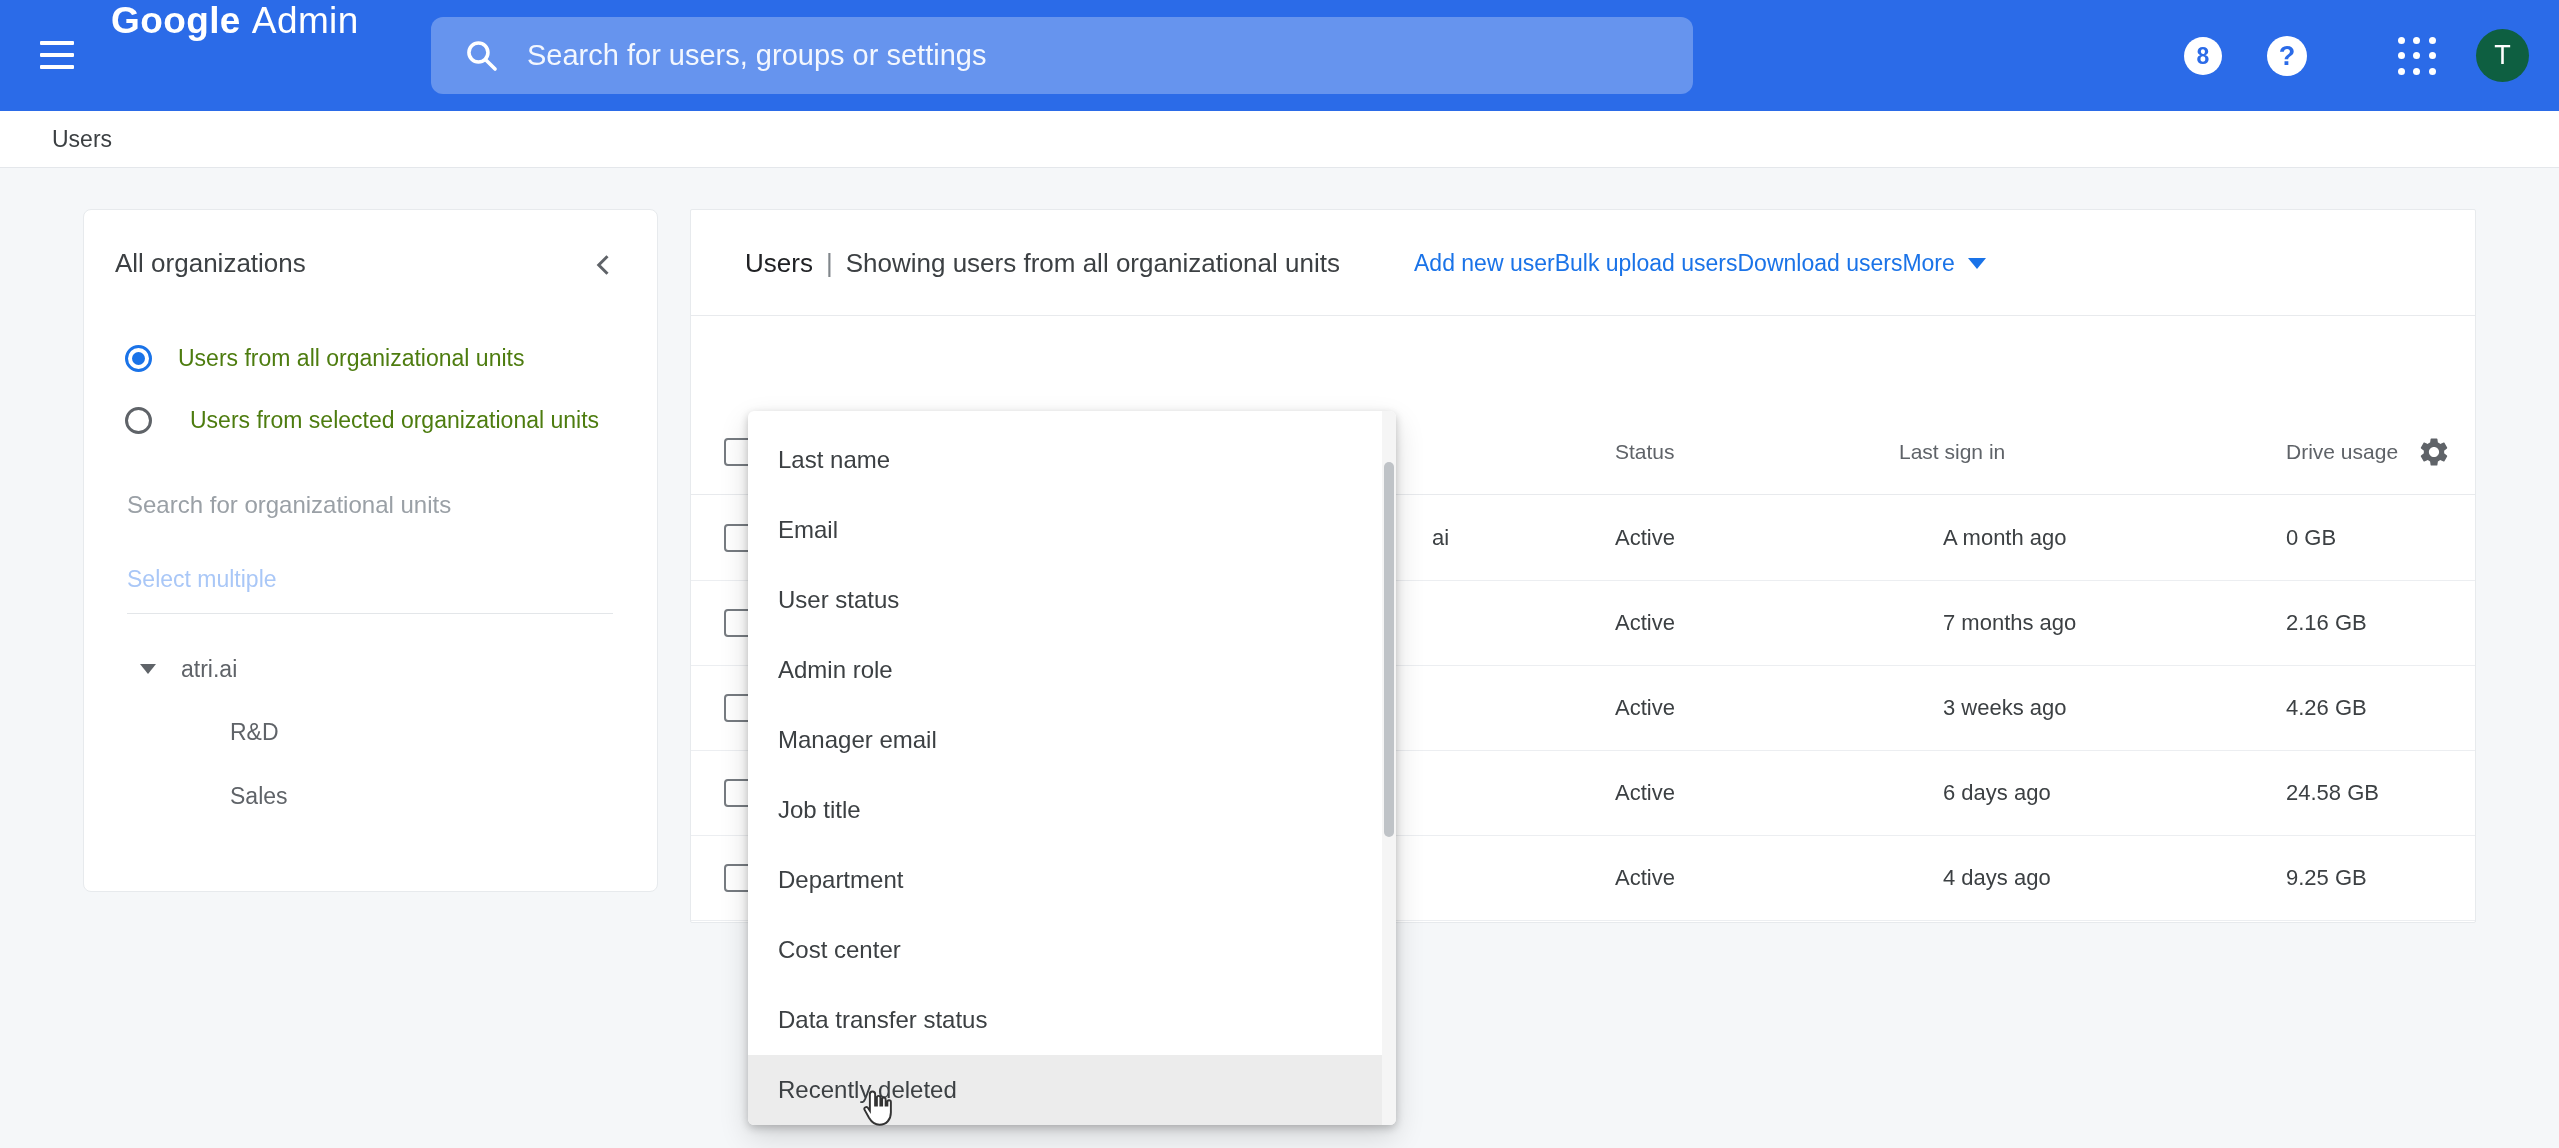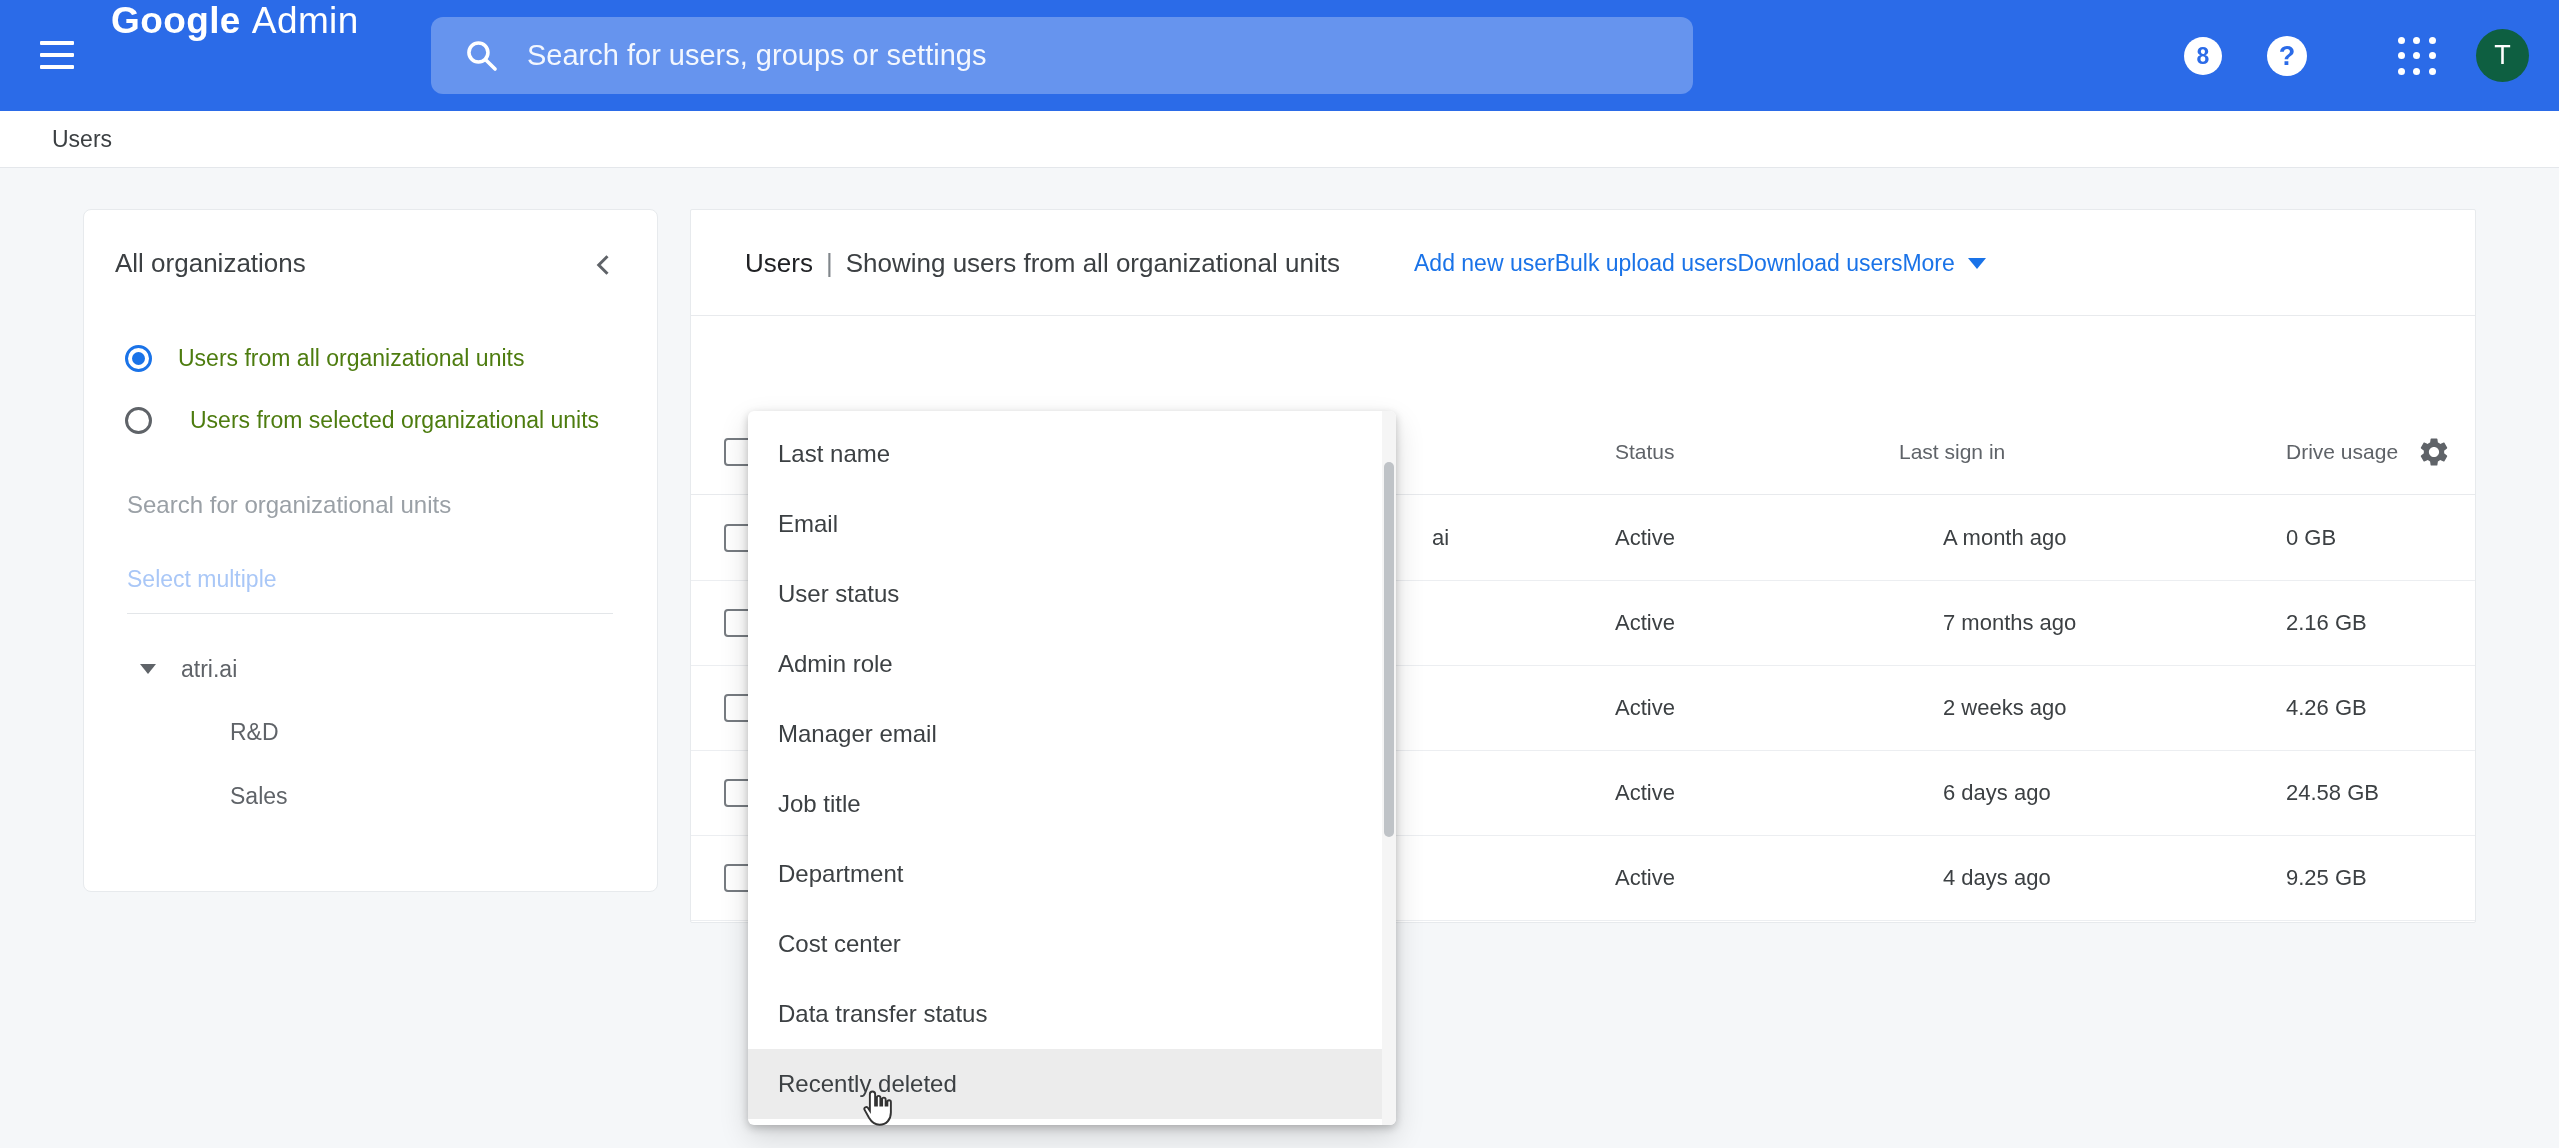--- a/index.html
+++ b/index.html
@@ -98,21 +98,21 @@
   .gear-btn { position: absolute; left: 1726px; top: 26px; width: 34px; height: 34px; cursor: pointer; }
   .trow { position: absolute; left: 0; width: 100%; height: 85px; border-bottom: 1px solid #eceef1; cursor: pointer; }
   .trow.row0 { top: 286px; } .trow.row1 { top: 371px; } .trow.row2 { top: 456px; }
   .trow.row3 { top: 541px; } .trow.row4 { top: 626px; }
   .trow .checkbox { position: absolute; left: 33px; top: 28px; }
   .cell { position: absolute; top: 0; height: 100%; display: flex; align-items: center; font-size: 22px; color: #3c4043; cursor: default; }
   .cell.frag { left: 741px; } .cell.status { left: 924px; } .cell.signin { left: 1252px; } .cell.usage { left: 1595px; }
 
   
   .dropdown { position: absolute; left: 748px; top: 411px; width: 648px; height: 714px; background: #fff;
-    border-radius: 6px; padding-top: 8px; z-index: 50; overflow: hidden;
+    border-radius: 6px; padding-top: 14px; z-index: 50; overflow: hidden;
     box-shadow: 0 3px 8px rgba(0,0,0,.22), 0 12px 30px rgba(0,0,0,.14); }
   .dd-item { height: 70px; display: flex; align-items: center; padding-left: 30px; font-size: 24px;
     color: #3c4043; cursor: pointer; }
   .dd-item.highlighted { background: #ececec; }
   .dd-scroll-track { position: absolute; right: 0; top: 0; width: 14px; height: 100%; background: #f5f5f5; }
   .dd-scroll-thumb { position: absolute; right: 2px; top: 51px; width: 10px; height: 375px;
     background: #bfc3c7; border-radius: 6px; cursor: pointer; }
 
   
   .cursor { position: absolute; left: 855px; top: 1086px; width: 42px; height: 46px; z-index: 100; pointer-events: none; }
@@ -224,21 +224,21 @@
     </div>
     <div class="trow row1">
       <span class="checkbox"></span>
       <span class="cell status">Active</span>
       <span class="cell signin">7 months ago</span>
       <span class="cell usage">2.16 GB</span>
     </div>
     <div class="trow row2">
       <span class="checkbox"></span>
       <span class="cell status">Active</span>
-      <span class="cell signin">2 weeks ago</span>
+      <span class="cell signin">3 weeks ago</span>
       <span class="cell usage">4.26 GB</span>
     </div>
     <div class="trow row3">
       <span class="checkbox"></span>
       <span class="cell status">Active</span>
       <span class="cell signin">6 days ago</span>
       <span class="cell usage">24.58 GB</span>
     </div>
     <div class="trow row4">
       <span class="checkbox"></span>

